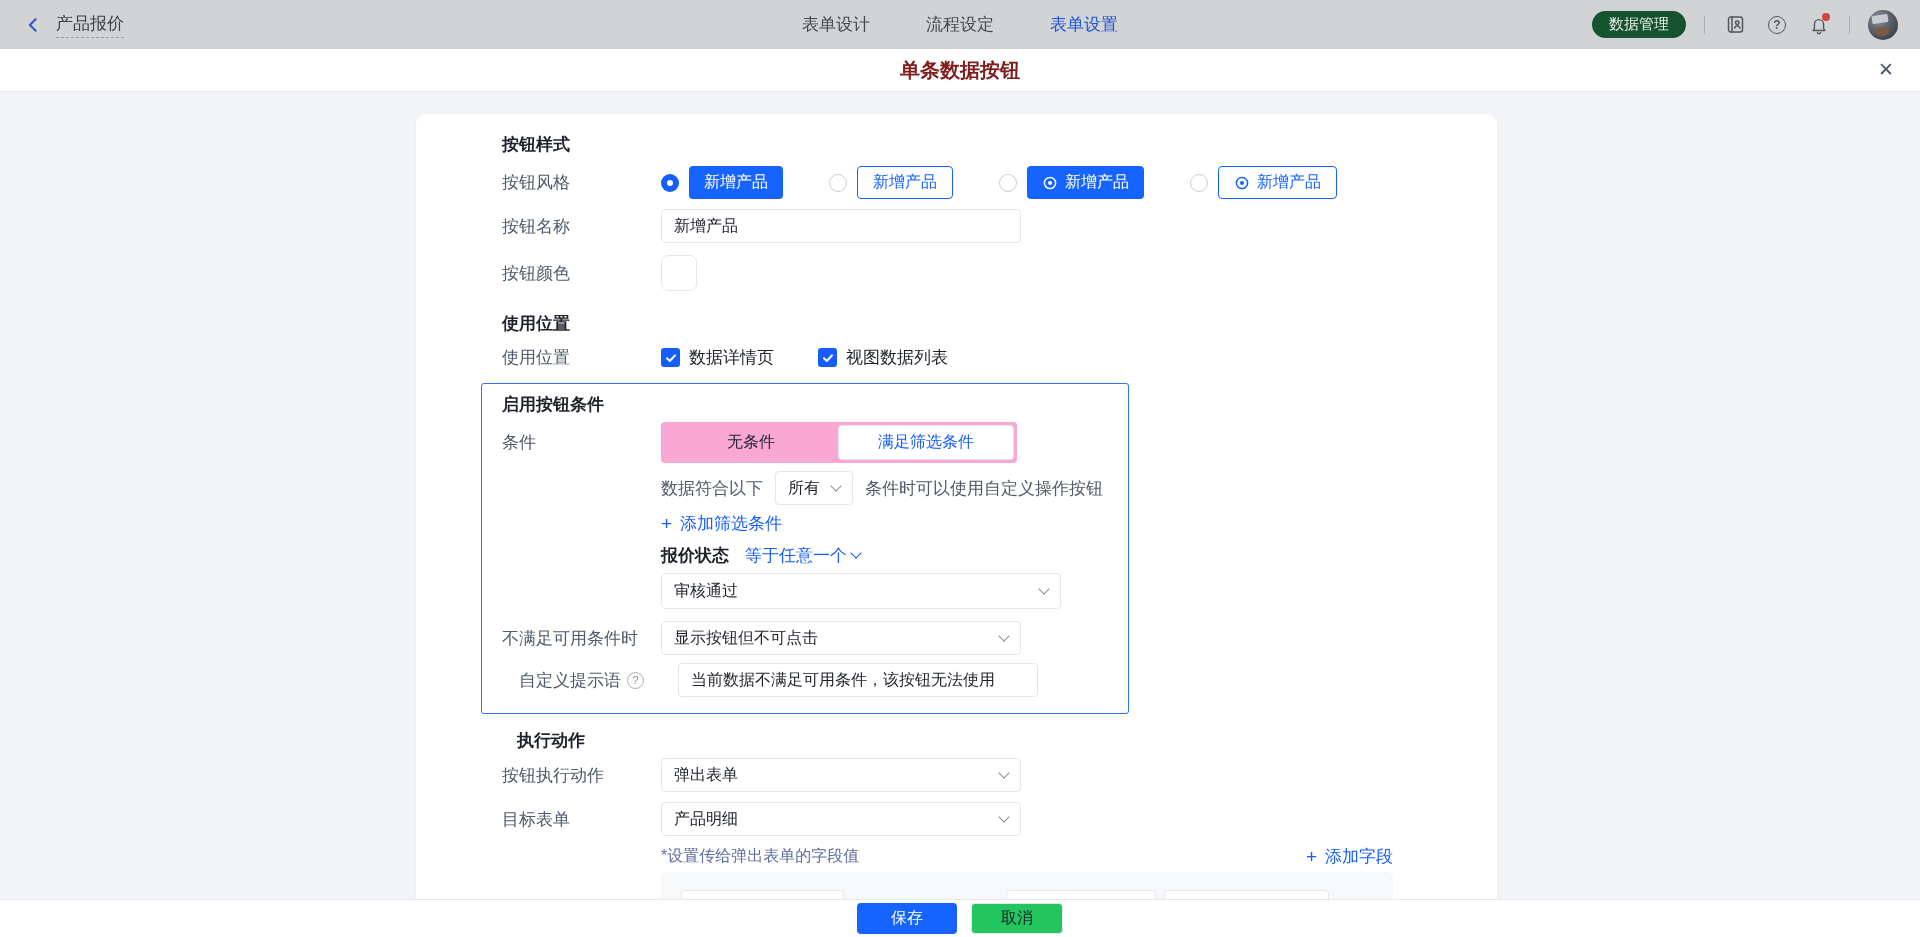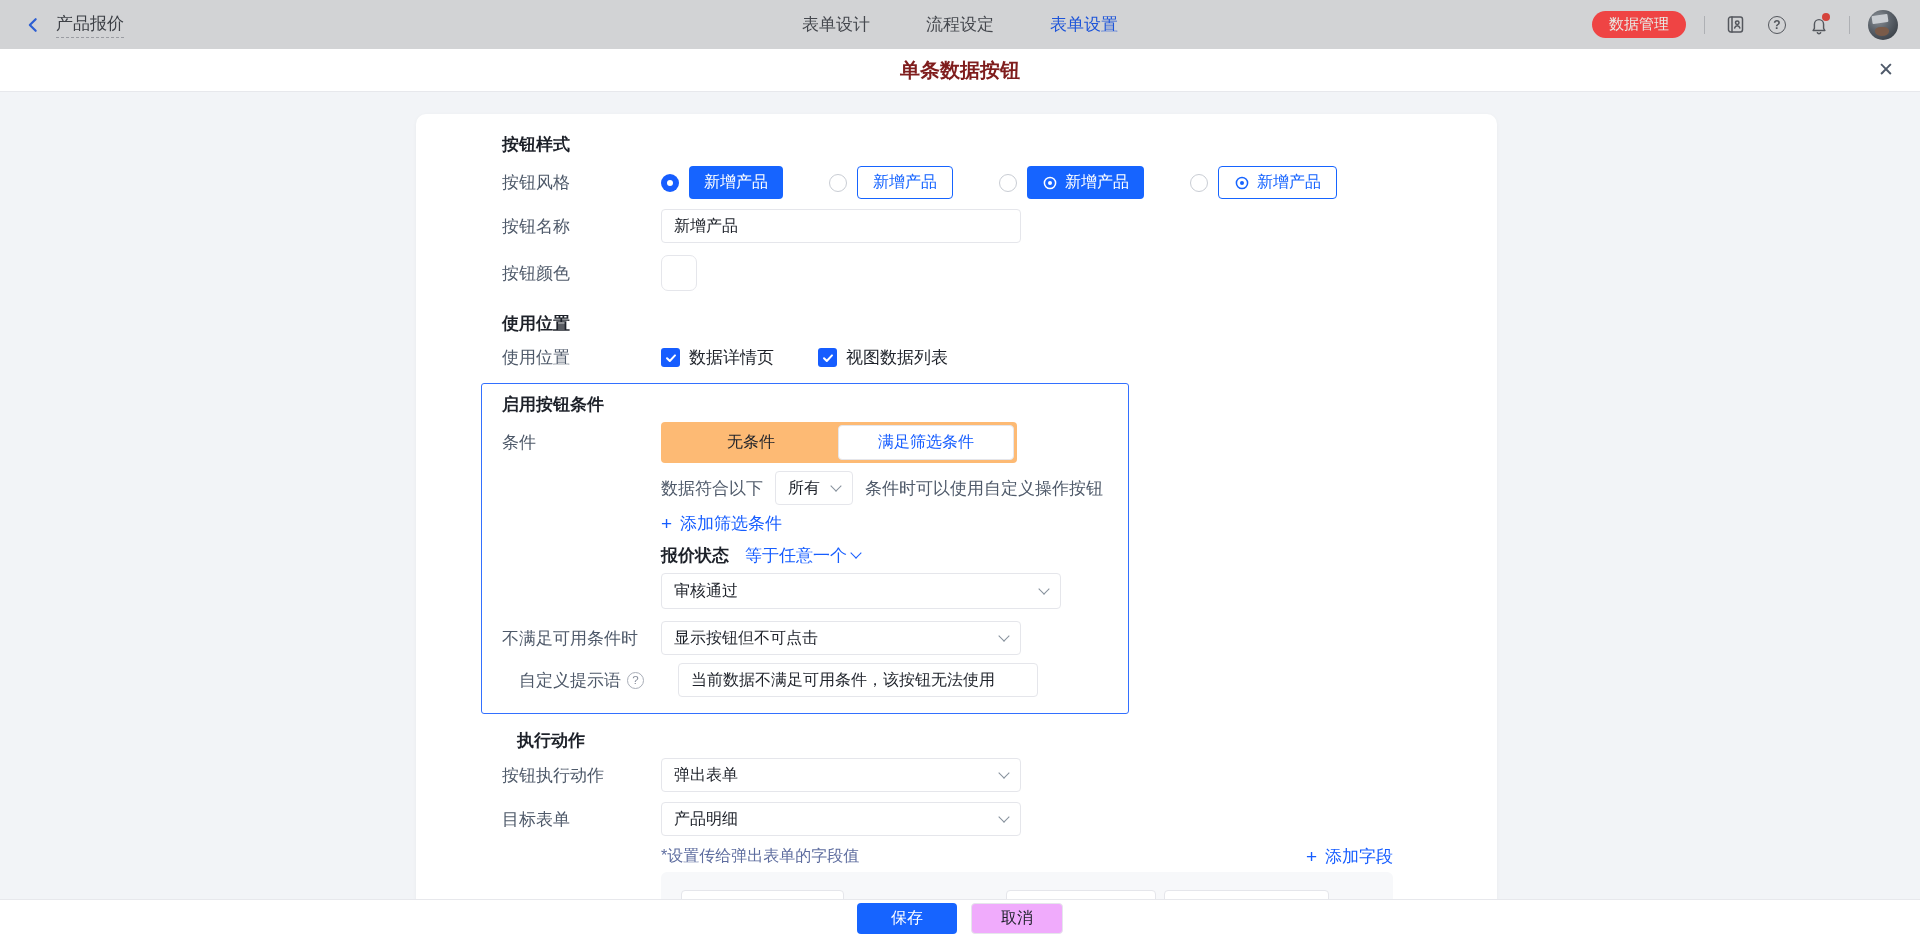--- a/index.html
+++ b/index.html
@@ -15,21 +15,21 @@
     display:flex; align-items:center; padding:0 22px;
   }
   .topbar-left { display:flex; align-items:center; gap:10px; }
   .doc-title { color:#3d4046; font-size:17px; padding-bottom:2px; border-bottom:1px dashed #9a9ca2; }
   .topbar-tabs { position:absolute; left:50%; transform:translateX(-50%); display:flex; gap:56px; }
   .tab { color:#45484e; font-size:17px; cursor:pointer; }
   .tab.active { color:#1e55d9; }
   .topbar-right { margin-left:auto; display:flex; align-items:center; gap:18px; }
   .pill-btn {
     height:27px; padding:0 17px; border:none; border-radius:14px;
-    background:#ef4444; color:#e7ece7; font-size:15px; cursor:pointer;
+    background:#14532d; color:#e7ece7; font-size:15px; cursor:pointer;
     font-family:inherit;
   }
   .tb-divider { width:1px; height:18px; background:#aeb0b4; }
   .icon-btn { width:24px; height:24px; display:flex; align-items:center; justify-content:center; position:relative; cursor:pointer; }
   .red-dot { position:absolute; top:0; right:1px; width:8px; height:8px; border-radius:50%; background:#d5433c; }
   .help-circle {
     width:18px; height:18px; border:1.6px solid #54575d; border-radius:50%;
     display:flex; align-items:center; justify-content:center;
     color:#54575d; font-size:12px; font-weight:bold;
   }
@@ -80,21 +80,21 @@
   .swatch { width:100%; height:100%; border-radius:5px; cursor:pointer; }
   
   .cb-group { display:flex; gap:44px; }
   .cb-item { display:flex; align-items:center; gap:9px; cursor:pointer; }
   .cbox { width:19px; height:19px; border-radius:3px; background:#165dff; display:flex; align-items:center; justify-content:center; flex:none; }
   .cb-label { color:#1d2129; font-size:17px; }
   
   .cond-box { width:648px; border:1.5px solid #3370ff; border-radius:3px; padding:12px 20px 16px; }
   .indent { margin-left:159px; }
   
-  .seg { width:356px; height:41px; background:#fdba74; border-radius:4px; display:flex; padding:3px; }
+  .seg { width:356px; height:41px; background:#f9a8d4; border-radius:4px; display:flex; padding:3px; }
   .seg-item { flex:1; display:flex; align-items:center; justify-content:center; font-size:16px; color:#1d2129; cursor:pointer; border-radius:4px; }
   .seg-item.on { background:#fff; border:1px solid #e5e6eb; color:#165dff; }
   .inline-row { display:flex; align-items:center; gap:12px; color:#4e5969; font-size:17px; }
   .sel-small { width:78px; height:34px; }
   .link-blue { color:#165dff; font-size:17px; display:flex; align-items:center; gap:8px; cursor:pointer; }
   .plus { font-size:19px; line-height:17px; font-weight:normal; }
   .fname { font-weight:bold; color:#1d2129; font-size:17px; }
   .op-link { display:flex; align-items:center; gap:5px; color:#165dff; cursor:pointer; font-size:17px; }
   .qmark { width:17px; height:17px; border:1px solid #a9aeb8; border-radius:50%; color:#868c9a; font-size:11.5px; display:flex; align-items:center; justify-content:center; flex:none; }
   
@@ -110,21 +110,21 @@
   .op-text { width:162px; text-align:center; color:#1d2129; font-size:16px; flex:none; }
   .trash { margin-left:14px; cursor:pointer; display:flex; }
   .ellip { white-space:nowrap; overflow:hidden; text-overflow:clip; }
   
   .footer {
     position:absolute; left:0; right:0; bottom:0; height:38px; background:#fff;
     border-top:1px solid #e7e8ec; display:flex; align-items:center; justify-content:center; gap:14px; z-index:20;
   }
   .btn { height:31px; border-radius:4px; font-size:16px; cursor:pointer; font-family:inherit; }
   .btn.primary { width:100px; background:#1664ff; color:#fff; border:none; }
-  .btn.plain { width:92px; background:#f0abfc; color:#1d2129; border:1px solid #e5e6eb; }
+  .btn.plain { width:92px; background:#22c55e; color:#1d2129; border:1px solid #e5e6eb; }
 </style>
 </head>
 <body>
 
 <div class="screen">
 
   <header class="topbar">
     <div class="topbar-left">
       <span class="icon-btn">
         <svg width="20" height="20" viewBox="0 0 24 24" fill="none" stroke="#2d5fd3" stroke-width="2.6" stroke-linecap="round" stroke-linejoin="round">

